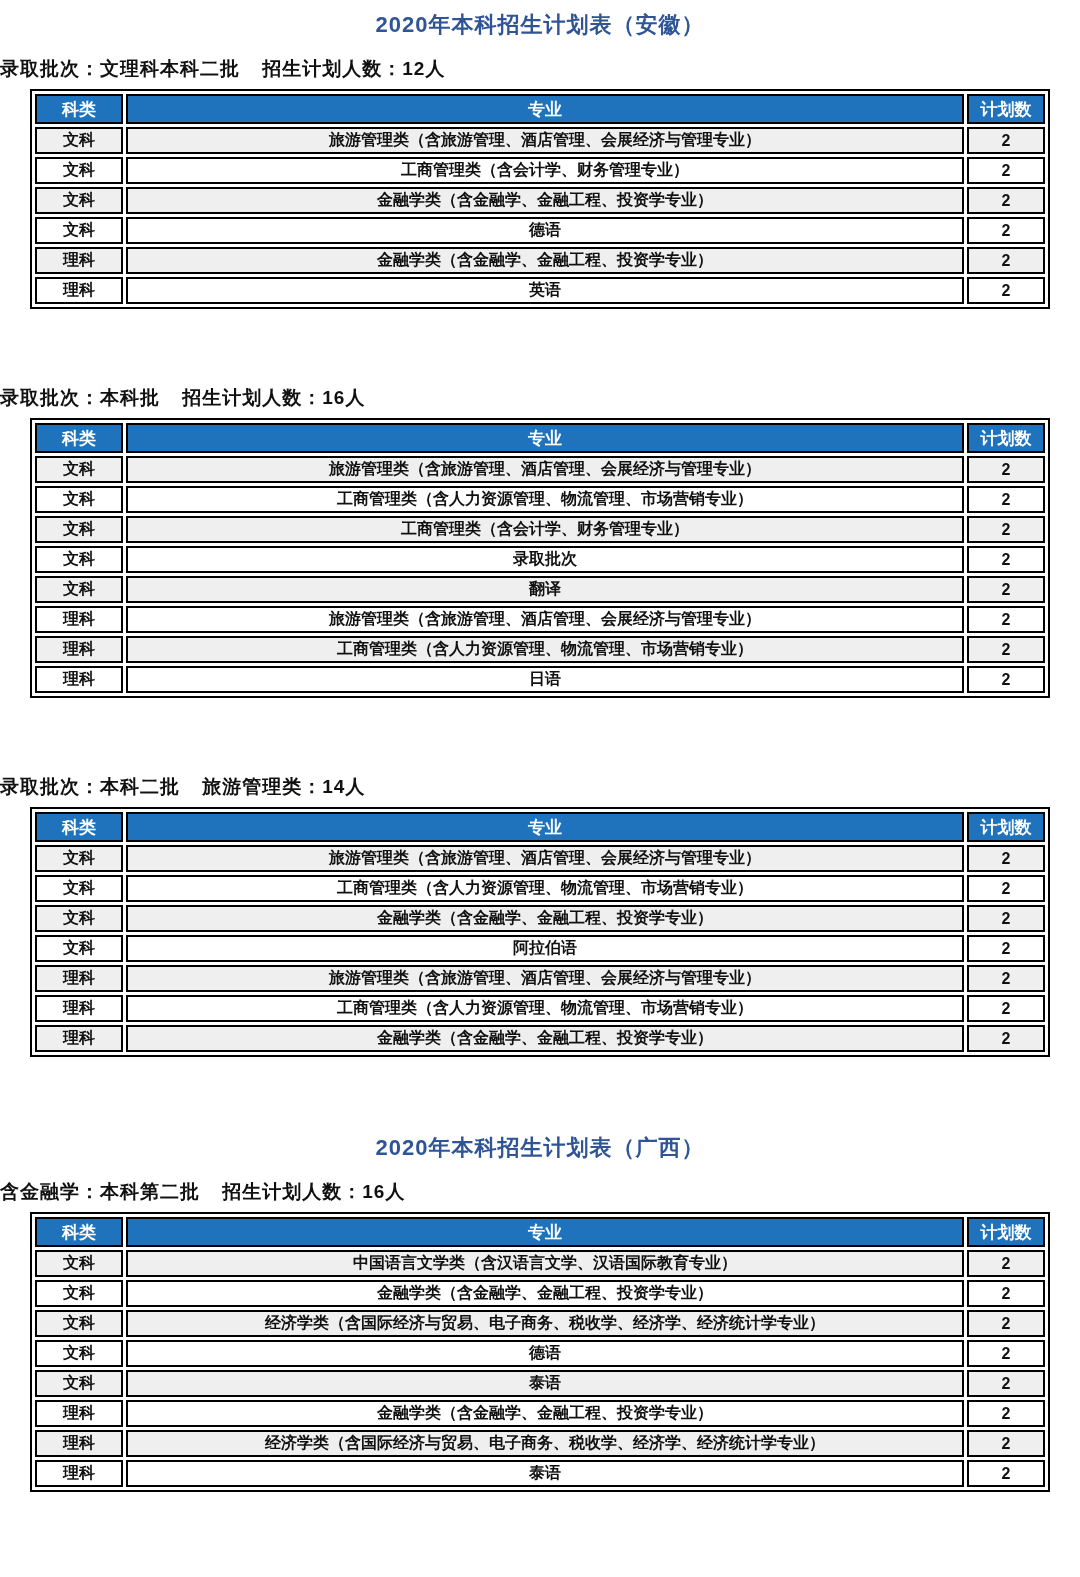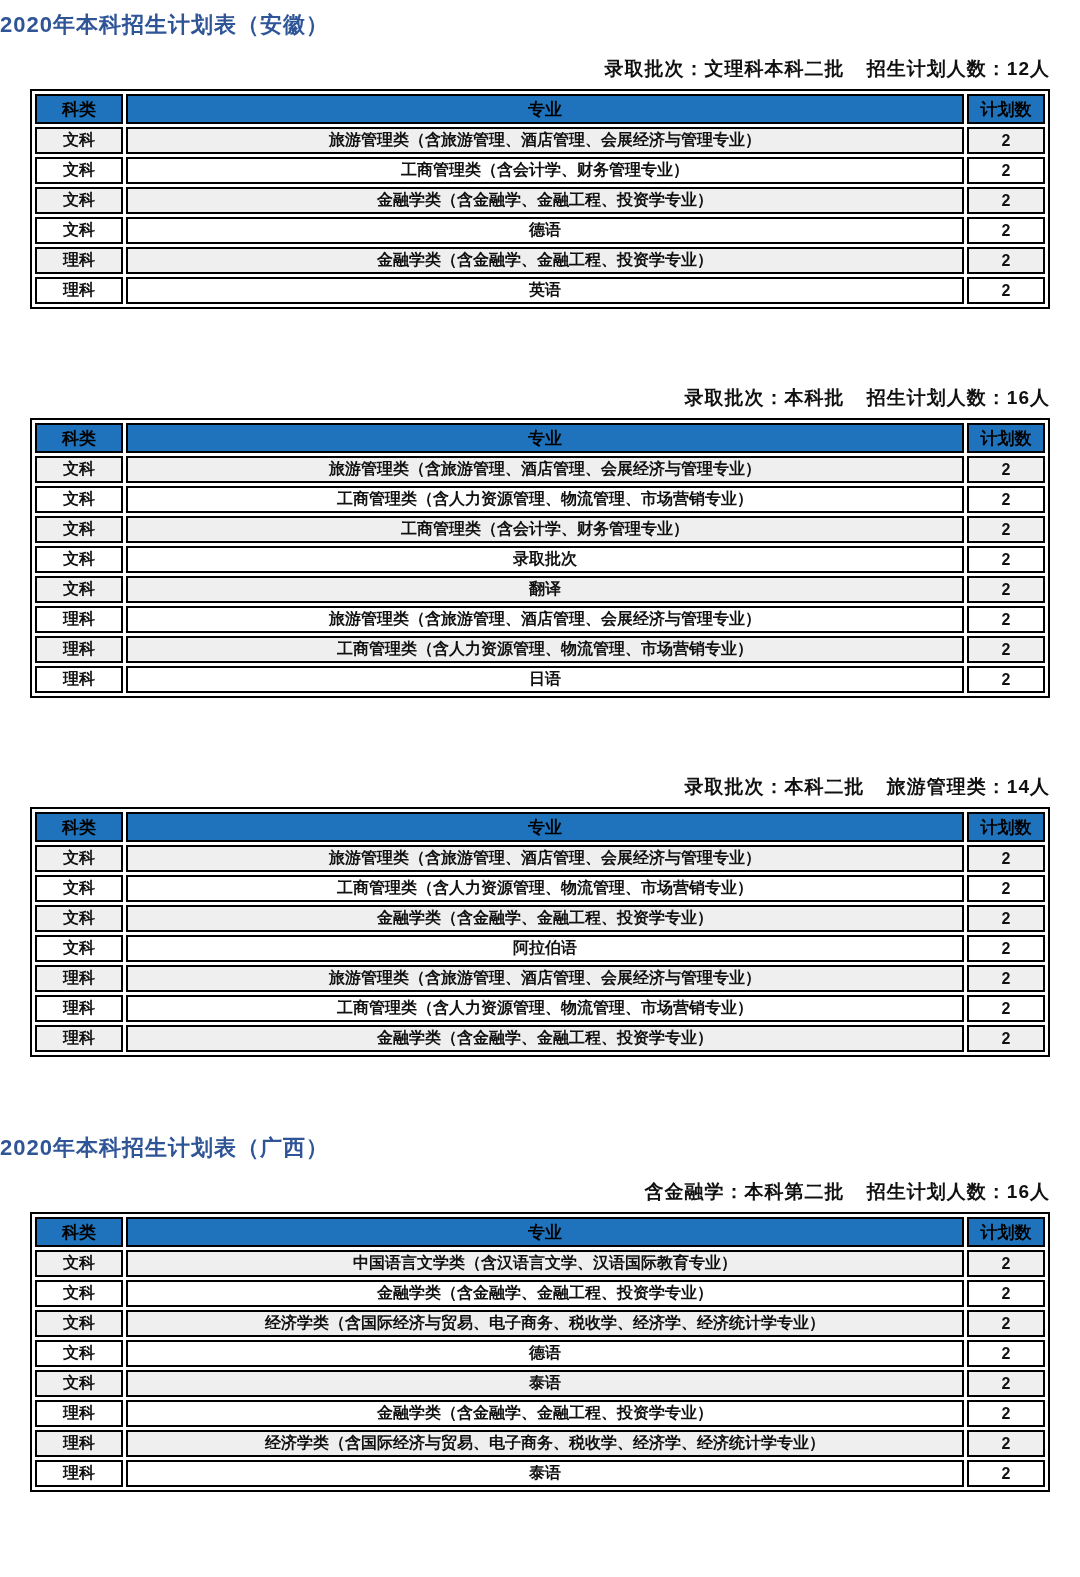--- a/index.html
+++ b/index.html
@@ -17,28 +17,28 @@
   }
   body {
     width: 1080px;
     min-height: 1577px;
     padding-top: 10px;
   }
   .table-block { margin-bottom: 76px; }
   .table-block:last-child { margin-bottom: 0; }
 
   .block-title {
+    text-align: center;
     color: var(--title-blue);
     font-size: 22px;
     font-weight: bold;
     margin: 0 0 16px 0;
     letter-spacing: 1px;
   }
   .block-subtitle {
-    text-align: right;
     color: var(--ink);
     font-size: 19px;
     font-weight: bold;
     margin: 0 30px 7px 0;
     letter-spacing: 1px;
   }
   .block-subtitle .count-info { margin-left: 16px; }
 
   table.plan {
     width: 1020px;
@@ -56,21 +56,21 @@
   table.plan th, table.plan td {
     border: 2px solid #000;
     text-align: center;
     vertical-align: middle;
     padding: 1px 4px;
     overflow: hidden;
     white-space: nowrap;
   }
   table.plan th {
     background: var(--header-blue);
-    color: #000000;
+    color: #ffffff;
     font-size: 17px;
     font-weight: bold;
     height: 30px;
   }
   table.plan td {
     color: var(--ink);
     font-size: 16px;
     font-weight: 600;
     height: 26px;
     background: #ffffff;

